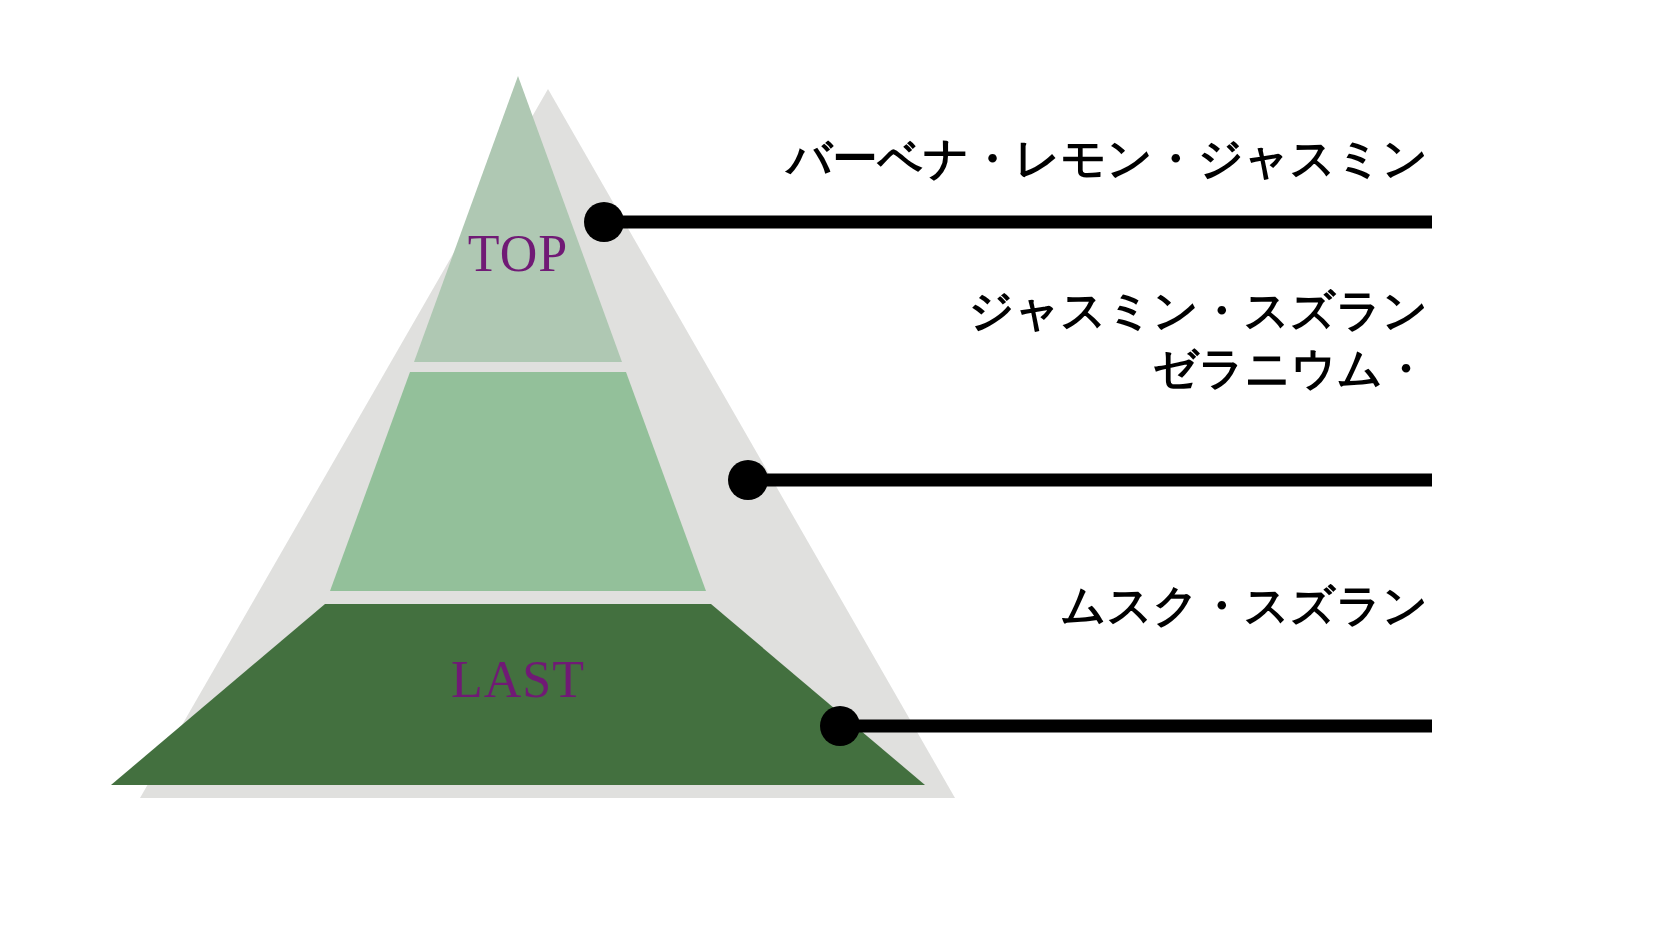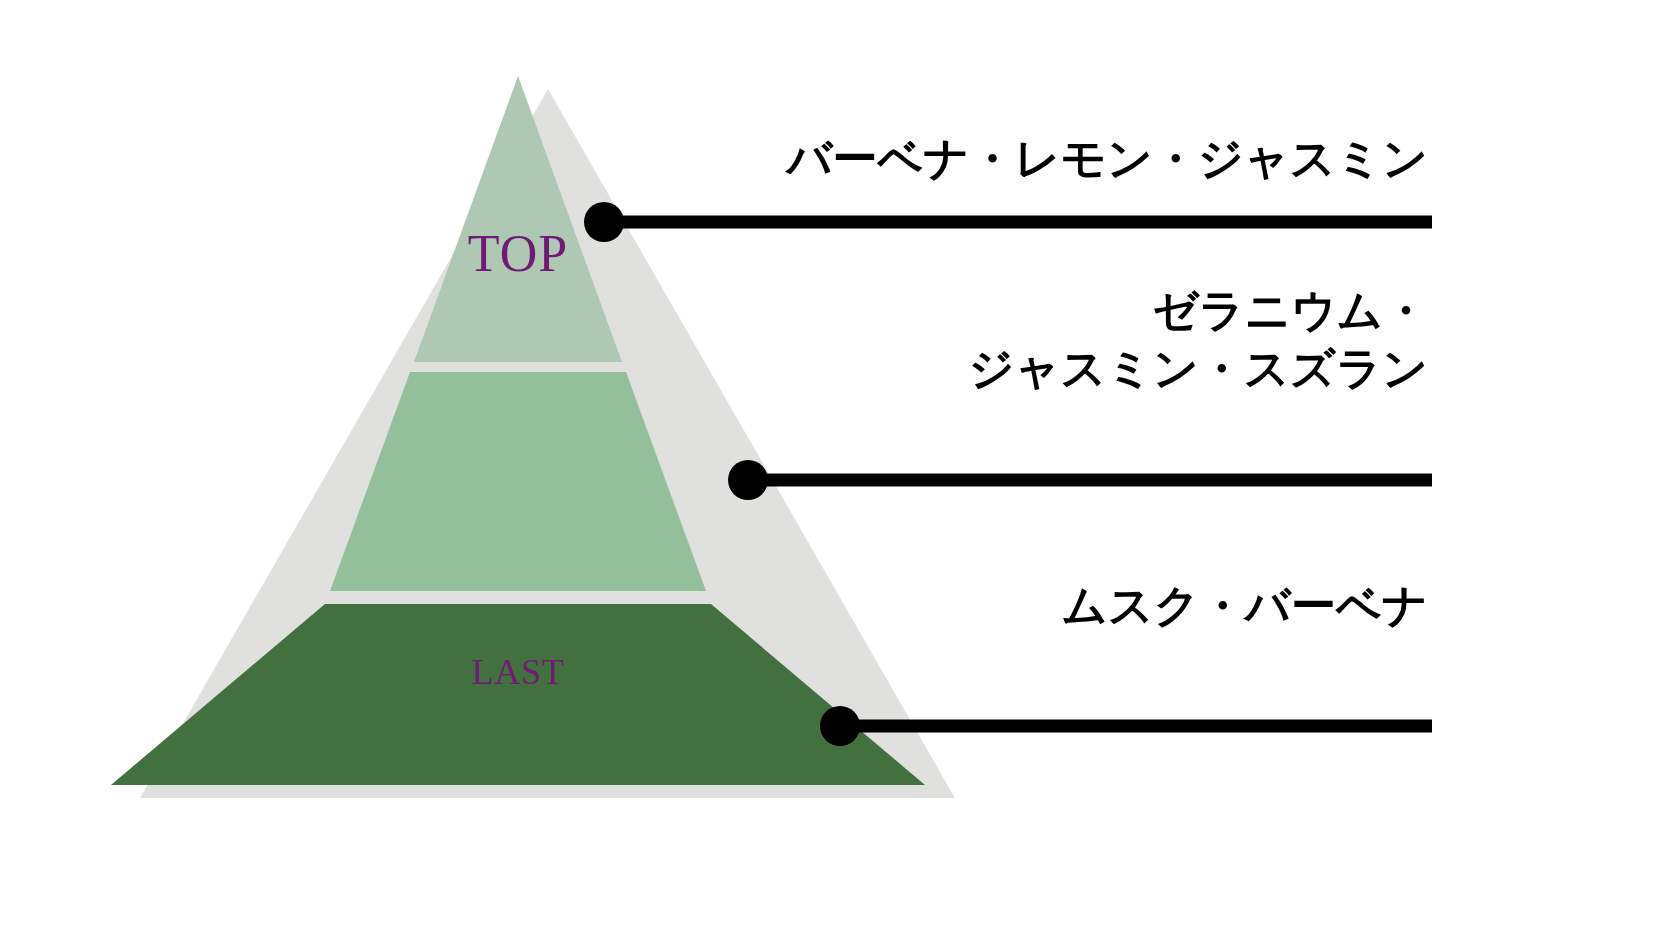--- a/index.html
+++ b/index.html
@@ -43,21 +43,21 @@
     font-size: 52px;
   }
   #band-label-middle {
     left: 518px;
     top: 437px;
     font-size: 52px;
   }
   #band-label-last {
     left: 518px;
     top: 654px;
-    font-size: 36px;
+    font-size: 52px;
   }
   .note-label {
     position: absolute;
     color: #000000;
     font-family: "DejaVu Sans", sans-serif;
     font-weight: 700;
     font-size: 45px;
     line-height: 1.28;
     white-space: nowrap;
     text-align: right;
@@ -106,21 +106,21 @@
   <div class="band-label" id="band-label-top">TOP</div>
 
 
   <div class="band-label" id="band-label-last">LAST</div>
 
   <div class="note-label" id="note-label-top">
     <span class="note-line-wrap">バーベナ・レモン・ジャスミン</span>
   </div>
 
   <div class="note-label" id="note-label-middle">
+    <span class="note-line-wrap">ジャスミン・スズラン</span>
     <span class="note-line-wrap">ゼラニウム・</span>
-    <span class="note-line-wrap">ジャスミン・スズラン</span>
   </div>
 
   <div class="note-label" id="note-label-last">
-    <span class="note-line-wrap">ムスク・バーベナ</span>
+    <span class="note-line-wrap">ムスク・スズラン</span>
   </div>
 
 </div>
 
 </body></html>

